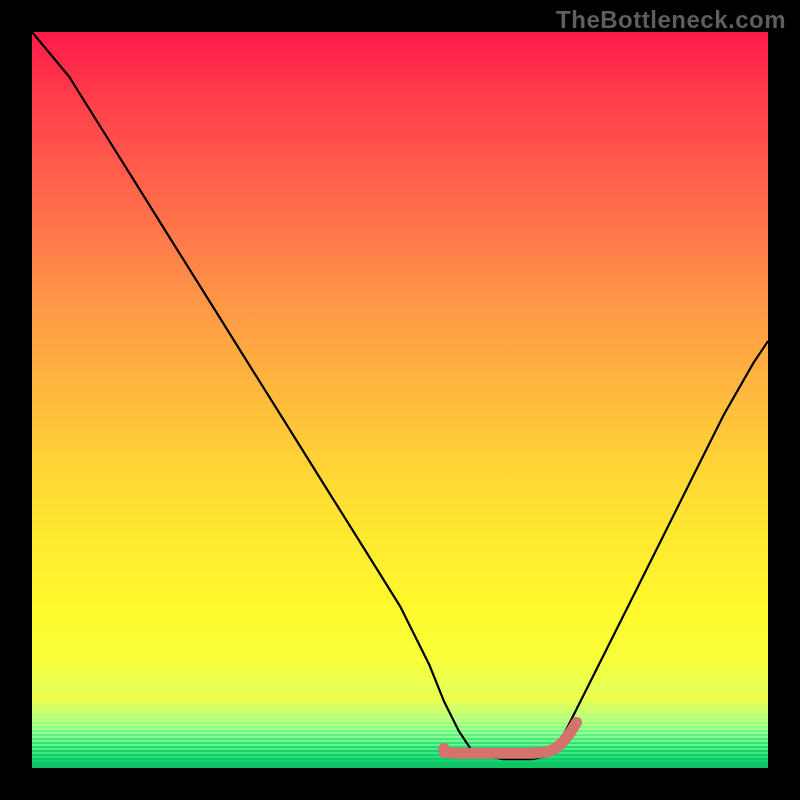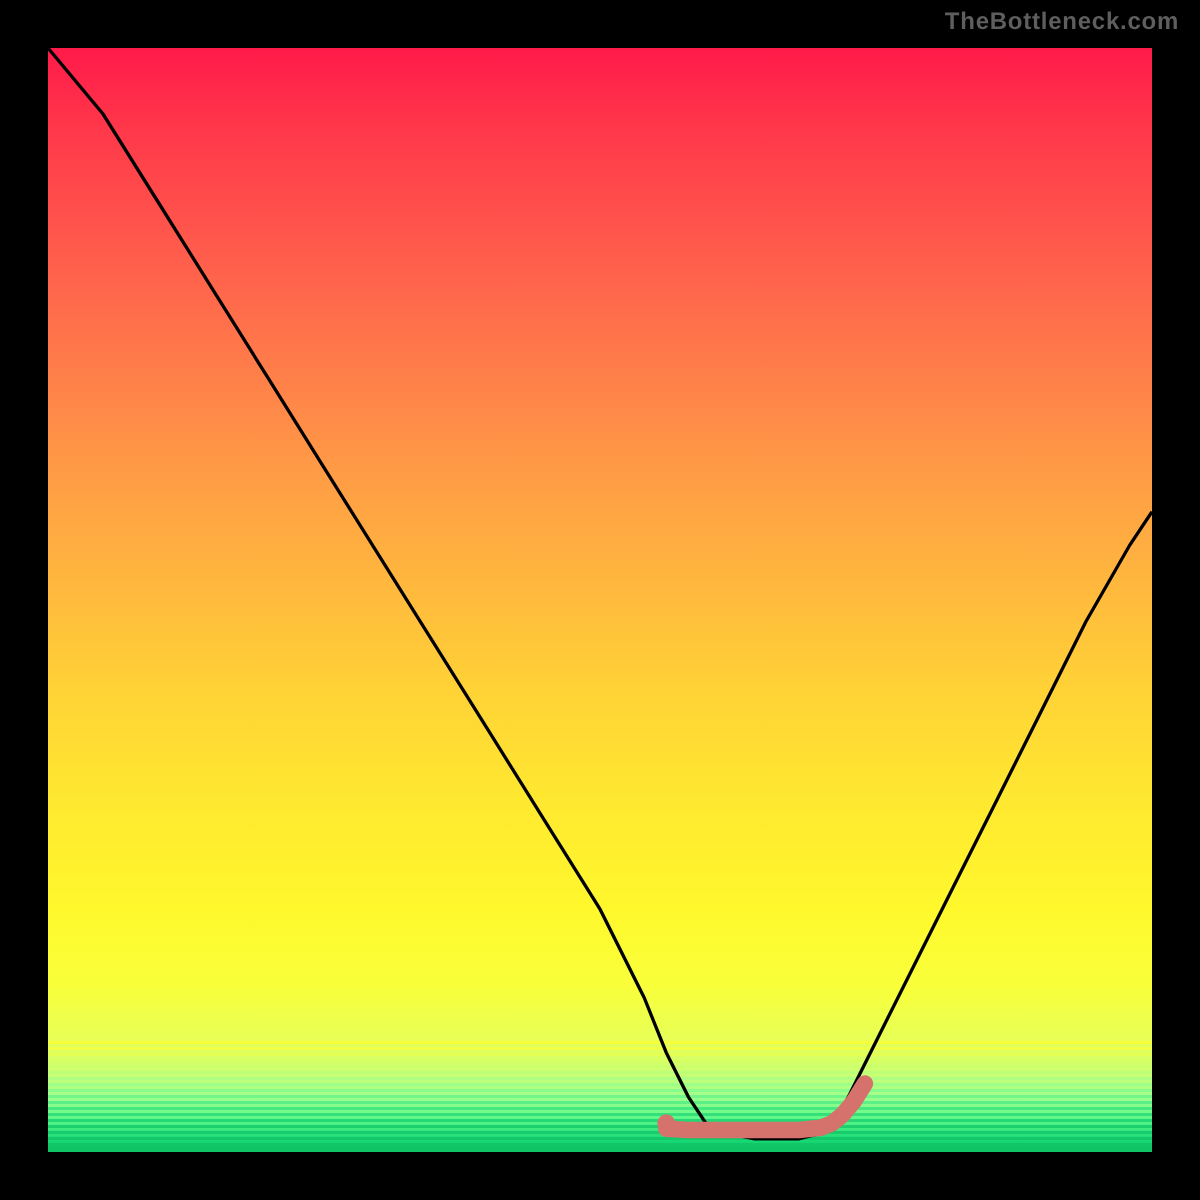--- a/index.html
+++ b/index.html
@@ -15,21 +15,21 @@
     position: relative;
     width: 800px;
     height: 800px;
     background: #000;
   }
   .watermark {
     position: absolute;
     top: 6px;
     right: 14px;
     color: #5e5e5e;
-    font-size: 16px;
+    font-size: 24px;
     font-weight: 600;
     letter-spacing: 0.5px;
     z-index: 10;
   }
   .plot-area {
     position: absolute;
     left: 32px;
     top: 32px;
     width: 736px;
     height: 736px;

